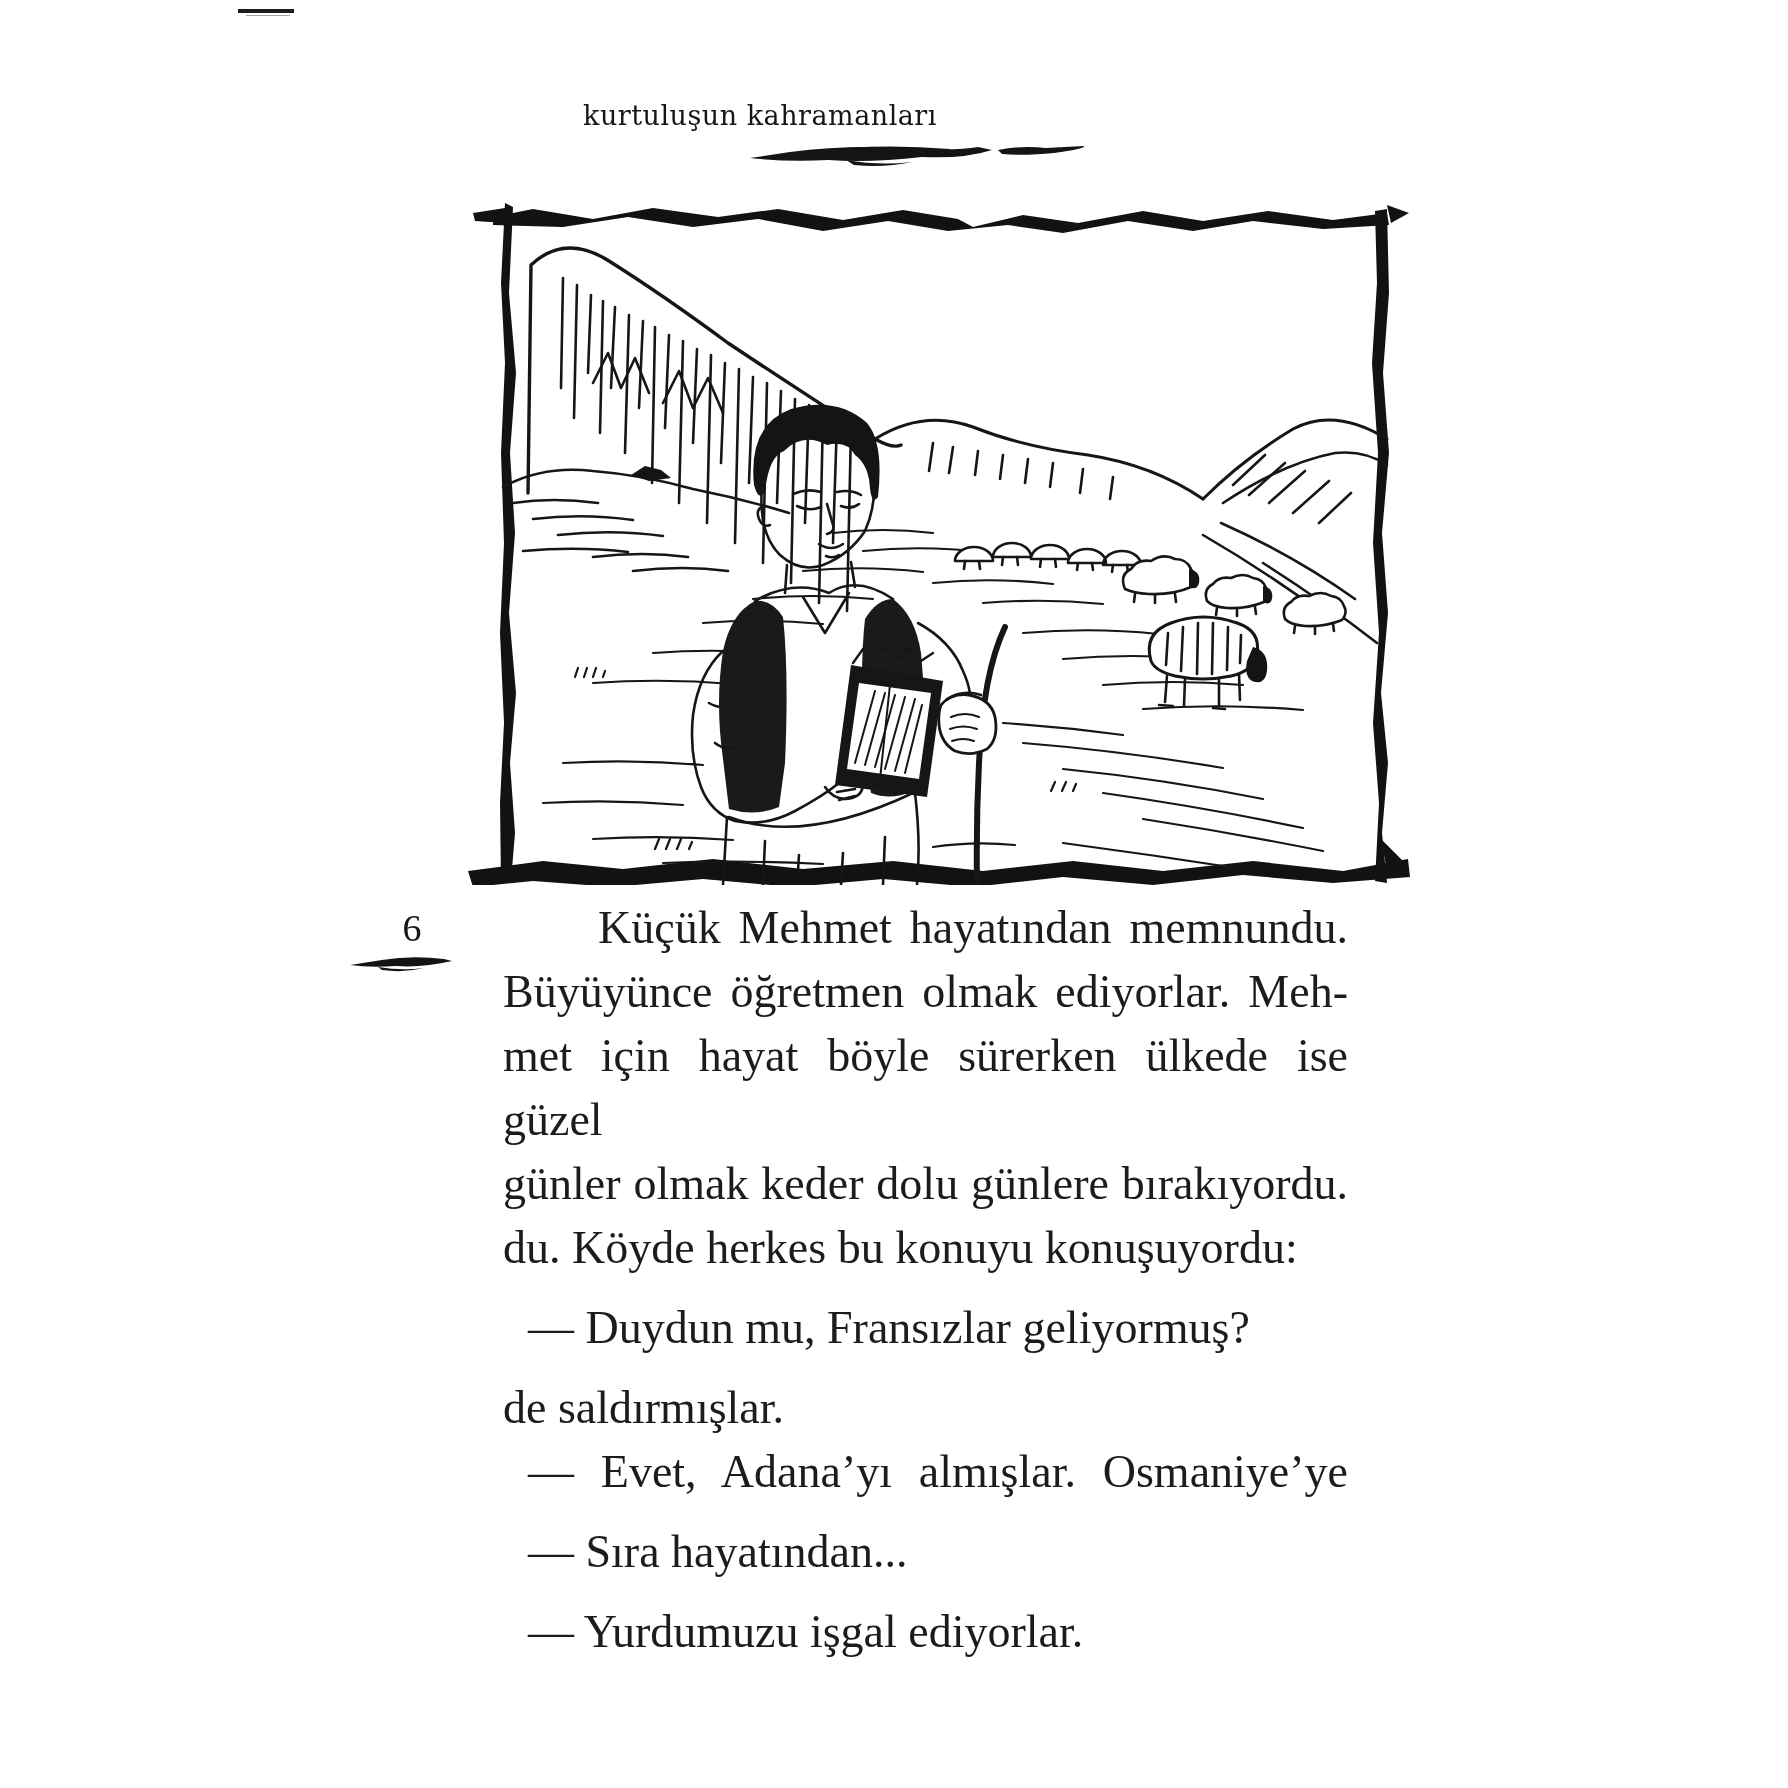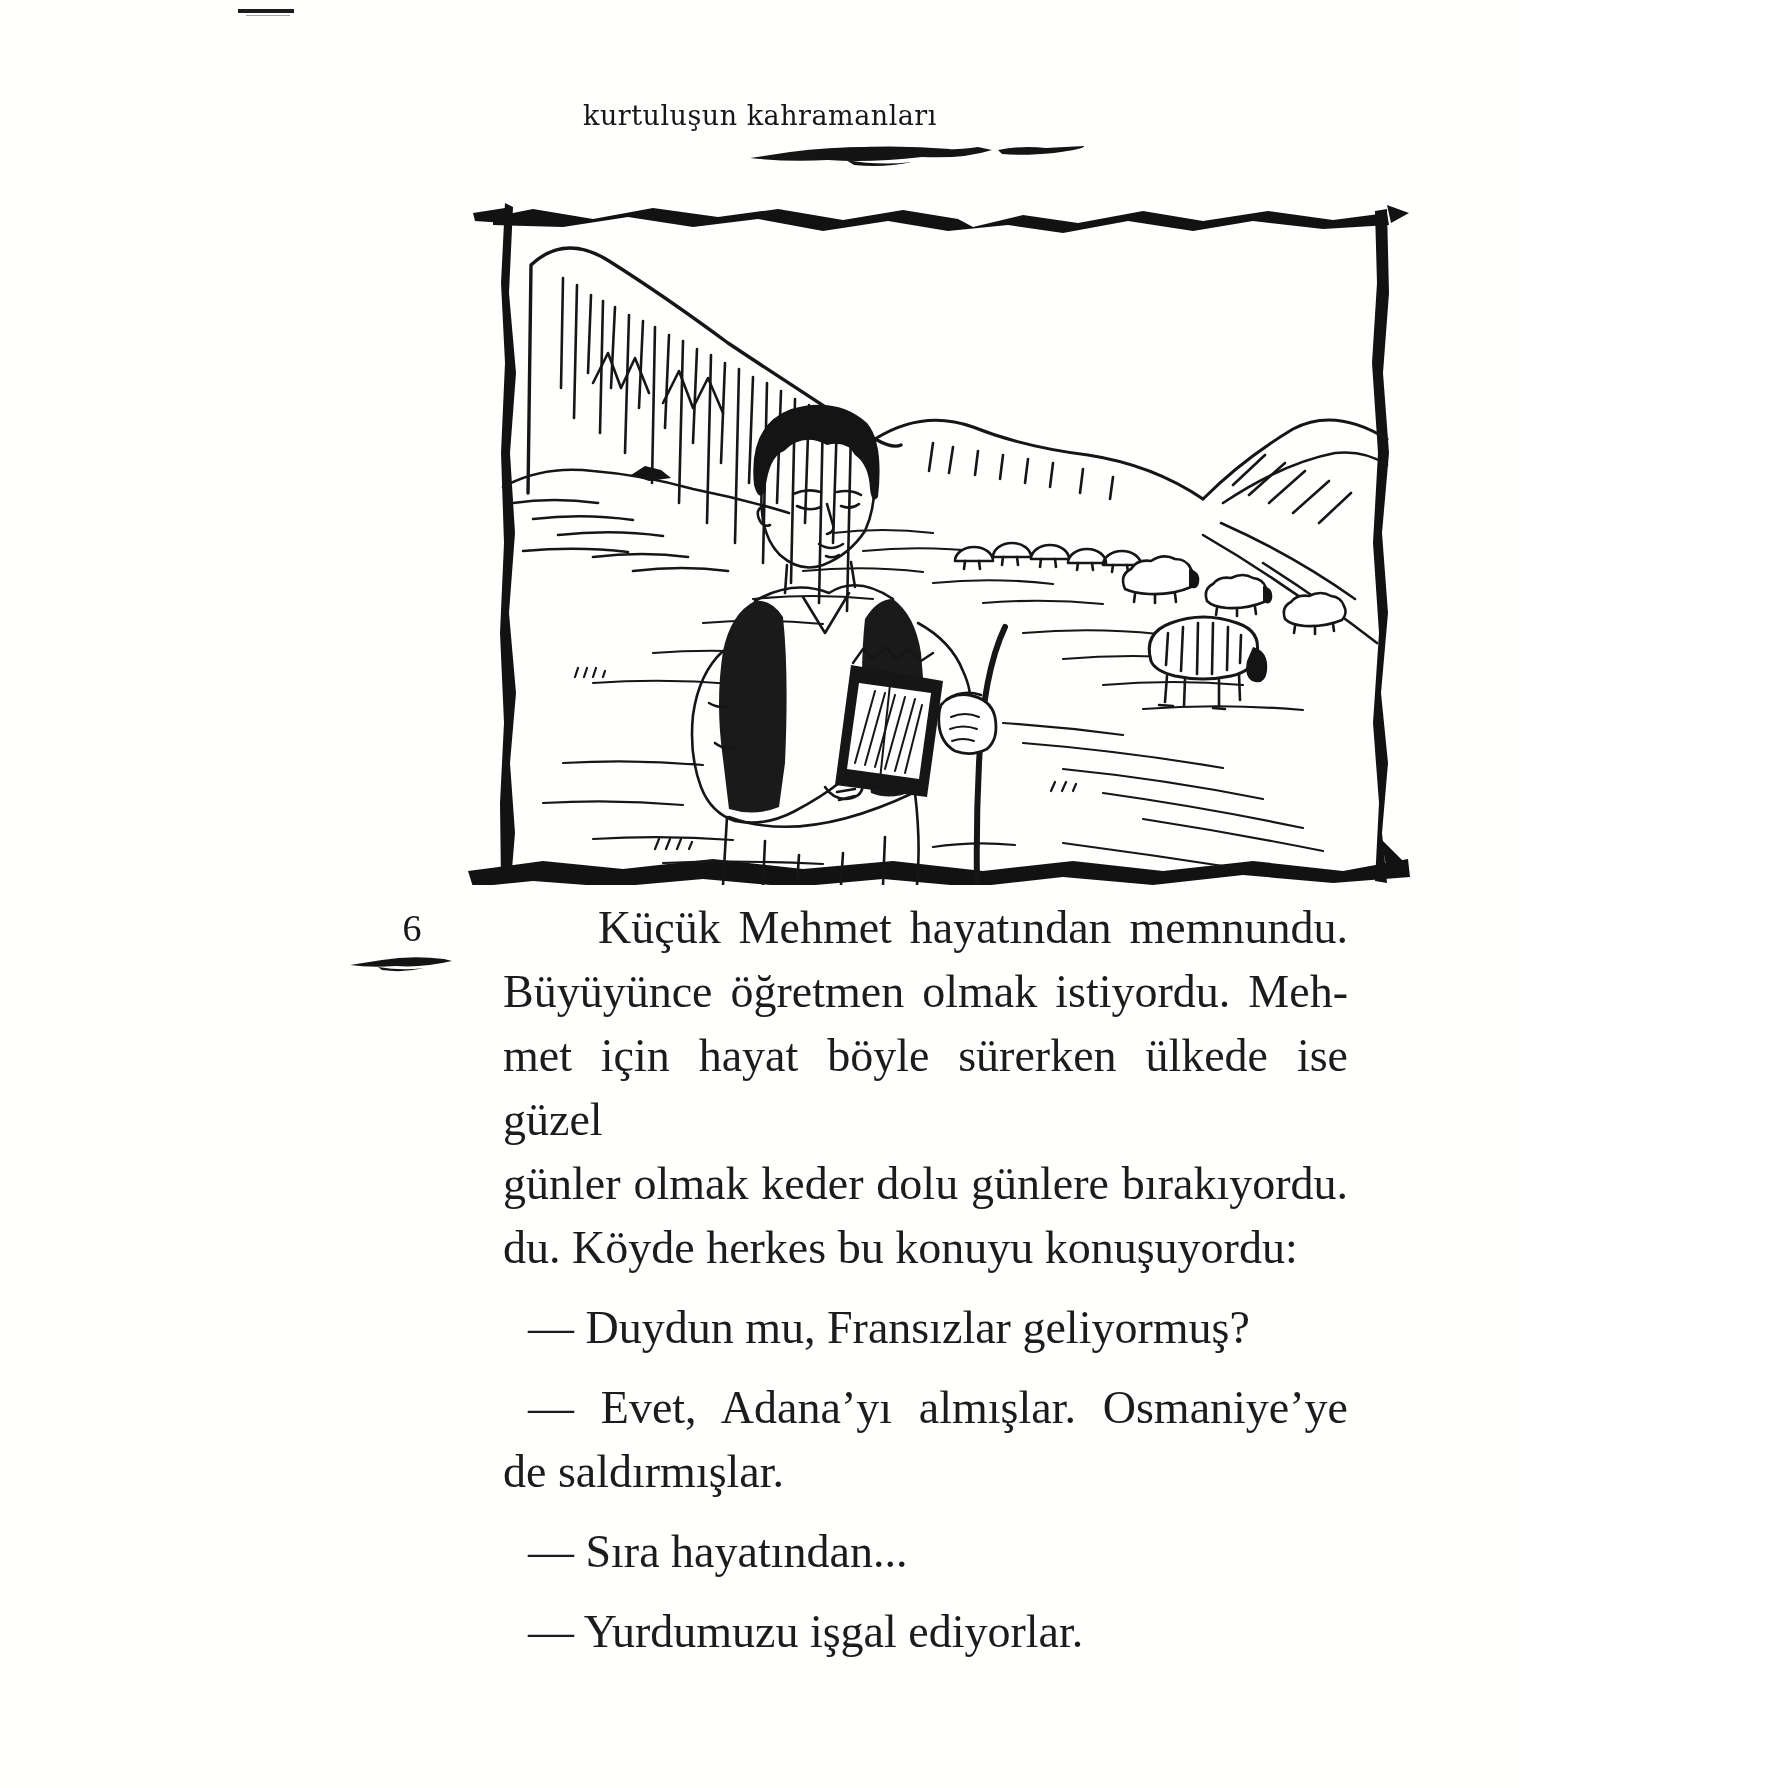--- a/index.html
+++ b/index.html
@@ -161,31 +161,31 @@
   <svg class="pagenum-brush" viewBox="0 0 104 18">
     <g fill="#141414">
       <path d="M0,11 L32,6 Q62,1 94,5 L102,7 Q72,14 46,12 Q20,14 0,11 Z"></path>
       <path d="M28,13 Q52,17 74,14 Q54,19 32,16 Z"></path>
     </g>
   </svg>
 
   <main class="text-block">
     <div class="para">
       <div class="bl j ind-big">Küçük Mehmet hayatından memnundu.</div>
-      <div class="bl j">Büyüyünce öğretmen olmak istiyordu. Meh-</div>
+      <div class="bl j">Büyüyünce öğretmen olmak ediyorlar. Meh-</div>
       <div class="bl j">met için hayat böyle sürerken ülkede ise güzel</div>
       <div class="bl j">günler olmak keder dolu günlere bırakıyordu.</div>
       <div class="bl">du. Köyde herkes bu konuyu konuşuyordu:</div>
     </div>
     <div class="para">
       <div class="bl ind">— Duydun mu, Fransızlar geliyormuş?</div>
     </div>
     <div class="para">
+      <div class="bl">de saldırmışlar.</div>
       <div class="bl j ind">— Evet, Adana’yı almışlar. Osmaniye’ye</div>
-      <div class="bl">de saldırmışlar.</div>
     </div>
     <div class="para">
       <div class="bl ind">— Sıra hayatından...</div>
     </div>
     <div class="para">
       <div class="bl ind">— Yurdumuzu işgal ediyorlar.</div>
     </div>
   </main>
 
 </div>

